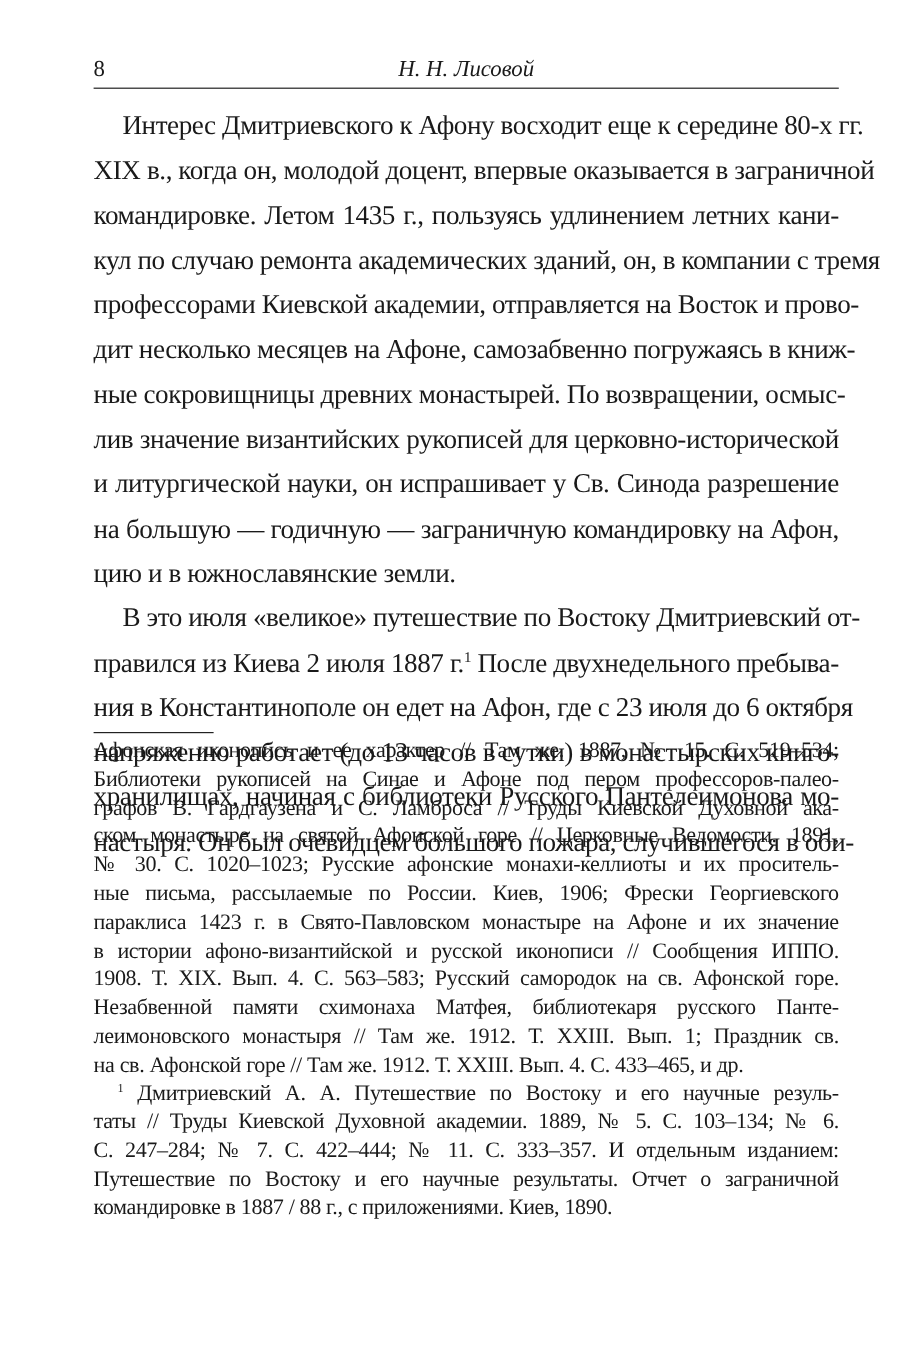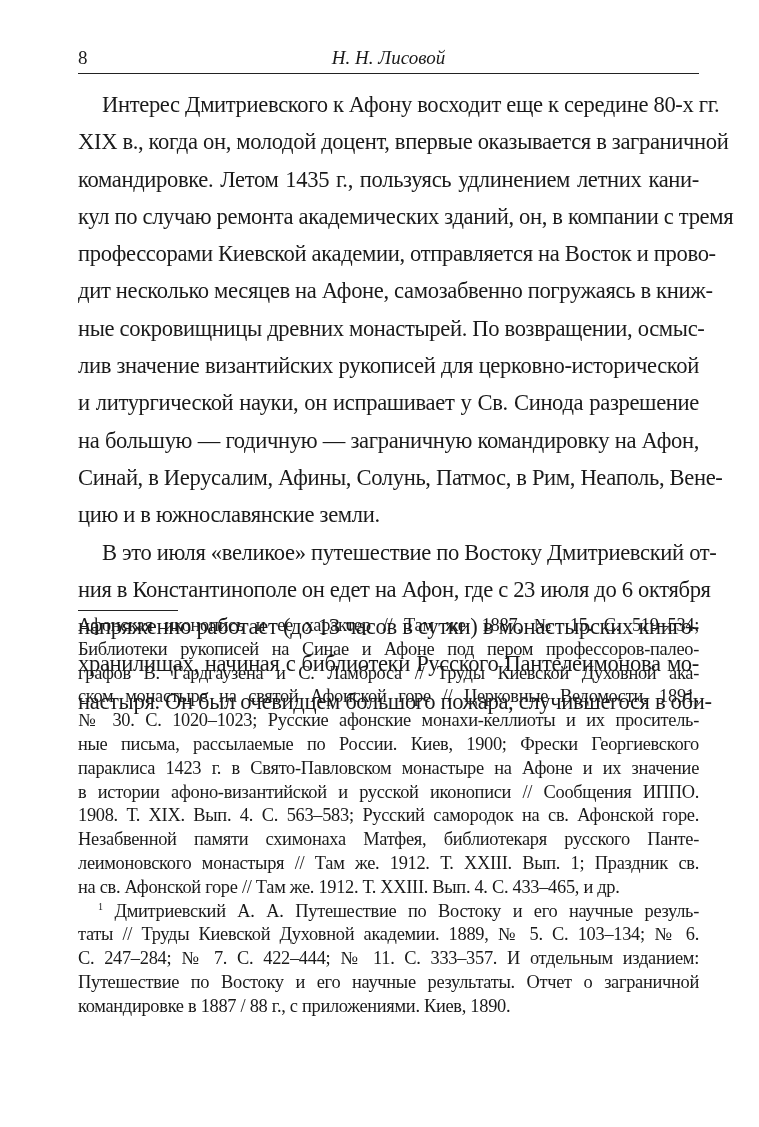--- a/index.html
+++ b/index.html
@@ -118,38 +118,38 @@
     <span class="line indent">Интерес Дмитриевского к Афону восходит еще к середине 80-х гг.</span>
     <span class="line">XIX в., когда он, молодой доцент, впервые оказывается в заграничной</span>
     <span class="line">командировке. Летом 1435 г., пользуясь удлинением летних кани-</span>
     <span class="line">кул по случаю ремонта академических зданий, он, в компании с тремя</span>
     <span class="line">профессорами Киевской академии, отправляется на Восток и прово-</span>
     <span class="line">дит несколько месяцев на Афоне, самозабвенно погружаясь в книж-</span>
     <span class="line">ные сокровищницы древних монастырей. По возвращении, осмыс-</span>
     <span class="line">лив значение византийских рукописей для церковно-исторической</span>
     <span class="line">и литургической науки, он испрашивает у Св. Синода разрешение</span>
     <span class="line">на большую — годичную — заграничную командировку на Афон,</span>
-    <span class="line">Синай, в Иерусалим, Афины, Солунь, Патмос, в Рим, Неаполь, Вене-</span>
     <span class="line last">цию и в южнославянские земли.</span>
     <span class="line indent">В это июля «великое» путешествие по Востоку Дмитриевский от-</span>
+    <span class="line"><span>правился из Киева 2 июля 1887 г.</span><sup>1</sup> <span>После двухнедельного пребыва-</span></span>
     <span class="line">ния в Константинополе он едет на Афон, где с 23 июля до 6 октября</span>
     <span class="line">напряженно работает (до 13 часов в сутки) в монастырских книго-</span>
     <span class="line">хранилищах, начиная с библиотеки Русского Пантелеимонова мо-</span>
     <span class="line">настыря. Он был очевидцем большого пожара, случившегося в оби-</span>
   </div>
 
   <div class="footnote-rule"></div>
 
   <div class="footnotes">
     <span class="line">Афонская иконопись и ее характер // Там же. 1887, № 15. С. 519–534;</span>
     <span class="line">Библиотеки рукописей на Синае и Афоне под пером профессоров-палео-</span>
     <span class="line">графов В. Гардгаузена и С. Ламброса // Труды Киевской Духовной ака-</span>
     <span class="line">ском монастыре на святой Афонской горе // Церковные Ведомости. 1891,</span>
     <span class="line">№ 30. С. 1020–1023; Русские афонские монахи-келлиоты и их проситель-</span>
-    <span class="line">ные письма, рассылаемые по России. Киев, 1900; Фрески Георгиевского</span>
+    <span class="line">ные письма, рассылаемые по России. Киев, 1906; Фрески Георгиевского</span>
     <span class="line">параклиса 1423 г. в Свято-Павловском монастыре на Афоне и их значение</span>
     <span class="line">в истории афоно-византийской и русской иконописи // Сообщения ИППО.</span>
     <span class="line">1908. Т. XIX. Вып. 4. С. 563–583; Русский самородок на св. Афонской горе.</span>
     <span class="line">Незабвенной памяти схимонаха Матфея, библиотекаря русского Панте-</span>
     <span class="line">леимоновского монастыря // Там же. 1912. Т. XXIII. Вып. 1; Праздник св.</span>
     <span class="line last">на св. Афонской горе // Там же. 1912. Т. XXIII. Вып. 4. С. 433–465, и др.</span>
 
     <span class="line indent"><sup>1</sup> <span class="it">Дмитриевский А. А.</span><span> Путешествие по Востоку и его научные резуль-</span></span>
     <span class="line">таты // Труды Киевской Духовной академии. 1889, № 5. С. 103–134; № 6.</span>
     <span class="line">С. 247–284; № 7. С. 422–444; № 11. С. 333–357. И отдельным изданием:</span>

